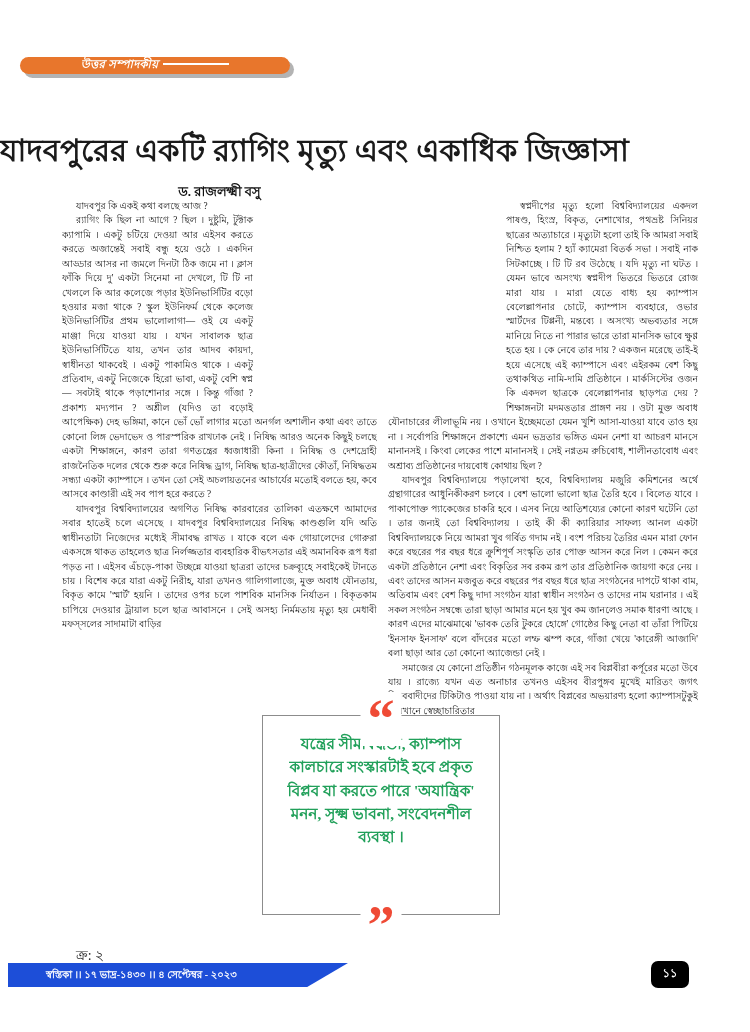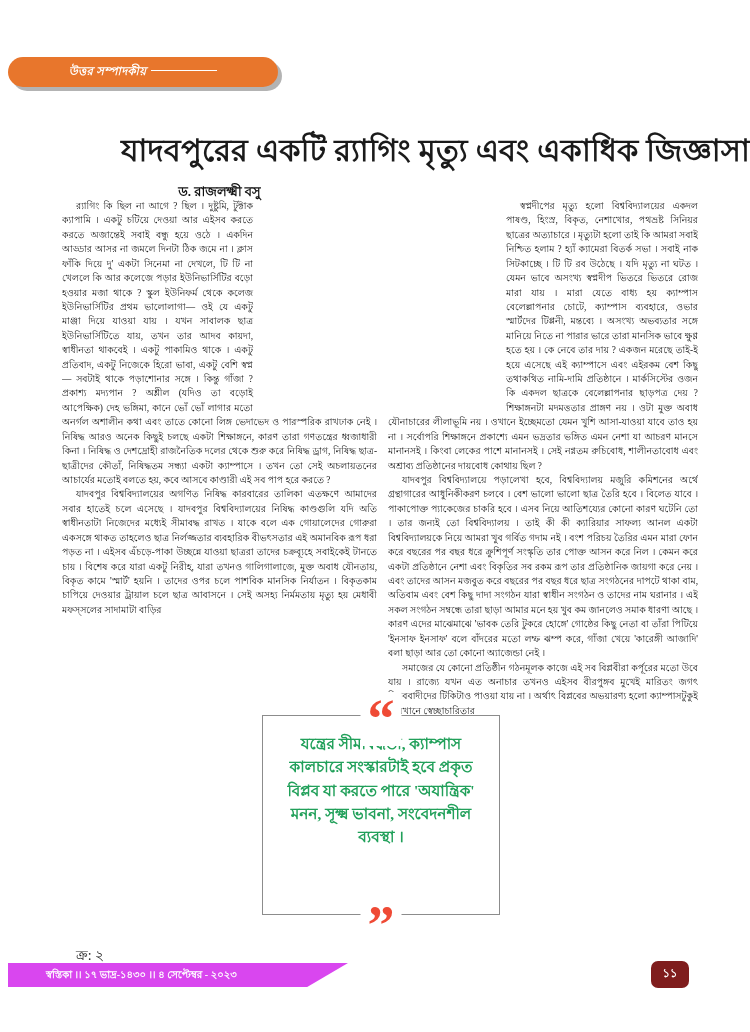--- a/index.html
+++ b/index.html
@@ -13,24 +13,24 @@
     height: 1032px;
     position: relative;
     overflow: hidden;
     font-family: "Liberation Serif", "DejaVu Serif", serif;
     color: #111111;
   }
 
   
   .header-badge-wrap {
     position: absolute;
-    left: 8px;
+    left: 20px;
     top: 57px;
     width: 270px;
-    height: 30px;
+    height: 17px;
   }
   .header-badge-shadow {
     position: absolute;
     left: 4px;
     top: 4px;
     width: 100%;
     height: 100%;
     background: #9a9a9a;
     border-radius: 16px;
     opacity: .75;
@@ -64,21 +64,21 @@
     margin-bottom: 3px;
     vertical-align: middle;
   }
 
   
   .headline {
     position: absolute;
     left: 0;
     right: 0;
     top: 112px;
-    text-align: right;
+    text-align: left;
     font-size: 30.5px;
     font-weight: bold;
     letter-spacing: .2px;
     color: #1a1a1a;
     line-height: 1.25;
   }
 
   
   .byline {
     position: absolute;
@@ -176,39 +176,39 @@
     color: #222222;
   }
 
   
   .footer-bar {
     position: absolute;
     left: 8px;
     top: 963px;
     width: 340px;
     height: 24px;
-    background: #d946ef;
+    background: #1d4ed8;
     clip-path: polygon(0 0, 100% 0, 88% 100%, 0 100%);
     display: flex;
     align-items: center;
   }
   .footer-text {
     color: #ffffff;
     font-size: 10px;
     font-weight: bold;
     margin-left: 38px;
     white-space: nowrap;
   }
   .page-number {
     position: absolute;
     left: 651px;
     top: 961px;
     width: 38px;
     height: 27px;
-    background: #7f1d1d;
+    background: #000000;
     border-radius: 7px;
     display: flex;
     align-items: center;
     justify-content: center;
     color: #ffffff;
     font-size: 11.5px;
     font-weight: bold;
   }
 </style>
 </head>
@@ -220,20 +220,21 @@
     <span class="header-badge-label">উত্তর সম্পাদকীয়</span>
     <span class="header-badge-rule"></span>
   </div>
 </div>
 
 <h1 class="headline">যাদবপুরের একটি র‍্যাগিং মৃত্যু এবং একাধিক জিজ্ঞাসা</h1>
 <div class="byline">ড. রাজলক্ষ্মী বসু</div>
 
 <div class="column column-left">
   <div class="quote-spacer-left"></div>
+  <p>যাদবপুর কি একই কথা বলছে আজ ?</p>
   <p>র‍্যাগিং কি ছিল না আগে ? ছিল । দুষ্টুমি, টুক্টাক ক্যাপামি । একটু চটিয়ে দেওয়া আর এইসব করতে করতে অজান্তেই সবাই বন্ধু হয়ে ওঠে । একদিন আড্ডার আসর না জমলে দিনটা ঠিক জমে না । ক্লাস ফাঁকি দিয়ে দু' একটা সিনেমা না দেখলে, টি টি না খেললে কি আর কলেজে পড়ার ইউনিভার্সিটির বড়ো হওয়ার মজা থাকে ? স্কুল ইউনিফর্ম থেকে কলেজ ইউনিভার্সিটির প্রথম ভালোলাগা— ওই যে একটু মাঞ্জা দিয়ে যাওয়া যায় । যখন সাবালক ছাত্র ইউনিভার্সিটিতে যায়, তখন তার আদব কায়দা, স্বাধীনতা থাকবেই । একটু পাকামিও থাকে । একটু প্রতিবাদ, একটু নিজেকে হিরো ভাবা, একটু বেশি স্বপ্ন— সবটাই থাকে পড়াশোনার সঙ্গে । কিন্তু গাঁজা ? প্রকাশ্য মদ্যপান ? অশ্লীল (যদিও তা বড়োই আপেক্ষিক) দেহ ভঙ্গিমা, কানে ভোঁ ভোঁ লাগার মতো অনর্গল অশালীন কথা এবং তাতে কোনো লিঙ্গ ভেদাভেদ ও পারস্পরিক রাখঢাক নেই । নিষিদ্ধ আরও অনেক কিছুই চলছে একটা শিক্ষাঙ্গনে, কারণ তারা গণতন্ত্রের ধ্বজাধারী কিনা । নিষিদ্ধ ও দেশদ্রোহী রাজনৈতিক দলের থেকে শুরু করে নিষিদ্ধ ড্রাগ, নিষিদ্ধ ছাত্র-ছাত্রীদের কৌতাঁ, নিষিদ্ধতম সন্ধ্যা একটা ক্যাম্পাসে । তখন তো সেই অচলায়তনের আচার্যের মতোই বলতে হয়, কবে আসবে কাণ্ডারী এই সব পাপ হরে করতে ?</p>
   <p>যাদবপুর বিশ্ববিদ্যালয়ের অগণিত নিষিদ্ধ কারবারের তালিকা এতক্ষণে আমাদের সবার হাতেই চলে এসেছে । যাদবপুর বিশ্ববিদ্যালয়ের নিষিদ্ধ কাণ্ডগুলি যদি অতি স্বাধীনতাটা নিজেদের মধ্যেই সীমাবদ্ধ রাখত । যাকে বলে এক গোয়ালেদের গোরুরা একসঙ্গে থাকত তাহলেও ছাত্র নির্লজ্জতার ব্যবহারিক বীভৎসতার এই অমানবিক রূপ ধরা পড়ত না । এইসব এঁচড়ে-পাকা উচ্ছন্নে যাওয়া ছাত্ররা তাদের চক্রব্যূহে সবাইকেই টানতে চায় । বিশেষ করে যারা একটু নিরীহ, যারা তখনও গালিগালাজে, মুক্ত অবাধ যৌনতায়, বিকৃত কামে 'স্মার্ট' হয়নি । তাদের ওপর চলে পাশবিক মানসিক নির্যাতন । বিকৃতকাম চাপিয়ে দেওয়ার ট্রায়াল চলে ছাত্র আবাসনে । সেই অসহ্য নির্মমতায় মৃত্যু হয় মেধাবী মফস্সলের সাদামাটা বাড়ির</p>
 </div>
 
 <div class="column column-right">
   <div class="quote-spacer-right"></div>
   <p>স্বপ্নদীপের মৃত্যু হলো বিশ্ববিদ্যালয়ের একদল পাষণ্ড, হিংস্র, বিকৃত, নেশাখোর, পথভ্রষ্ট সিনিয়র ছাত্রের অত্যাচারে । মৃত্যুটা হলো তাই কি আমরা সবাই নিশ্চিত হলাম ? হ্যাঁ ক্যামেরা বিতর্ক সভা । সবাই নাক সিটকাচ্ছে । টি টি রব উঠেছে । যদি মৃত্যু না ঘটত । যেমন ভাবে অসংখ্য স্বপ্নদীপ ভিতরে ভিতরে রোজ মারা যায় । মারা যেতে বাধ্য হয় ক্যাম্পাস বেলেল্লাপনার চোটে, ক্যাম্পাস ব্যবহারে, ওভার স্মার্টদের টিপ্পনী, মন্তব্যে । অসংখ্য অভব্যতার সঙ্গে মানিয়ে নিতে না পারার ভারে তারা মানসিক ভাবে ক্ষুণ্ণ হতে হয় । কে নেবে তার দায় ? একজন মরেছে তাই-ই হয়ে এসেছে এই ক্যাম্পাসে এবং এইরকম বেশ কিছু তথাকথিত নামি-দামি প্রতিষ্ঠানে । মার্কসিস্টের ওজন কি একদল ছাত্রকে বেলেল্লাপনার ছাড়পত্র দেয় ? শিক্ষাঙ্গনটা মদমত্ততার প্রাঙ্গণ নয় । ওটা মুক্ত অবাধ যৌনাচারের লীলাভূমি নয় । ওখানে ইচ্ছেমতো যেমন খুশি আসা-যাওয়া যাবে তাও হয় না । সর্বোপরি শিক্ষাঙ্গনে প্রকাশ্যে এমন ভদ্রতার ভঙ্গিত এমন নেশা যা আচরণ মানসে মানানসই । কিংবা লেকের পাশে মানানসই । সেই নগ্নতম রুচিবোধ, শালীনতাবোধ এবং অশ্রাব্য প্রতিষ্ঠানের দায়বোধ কোথায় ছিল ?</p>
   <p>যাদবপুর বিশ্ববিদ্যালয়ে পড়ালেখা হবে, বিশ্ববিদ্যালয় মজুরি কমিশনের অর্থে গ্রন্থাগারের আধুনিকীকরণ চলবে । বেশ ভালো ভালো ছাত্র তৈরি হবে । বিলেত যাবে । পাকাপোক্ত প্যাকেজের চাকরি হবে । এসব নিয়ে আতিশয্যের কোনো কারণ ঘটেনি তো । তার জন্যই তো বিশ্ববিদ্যালয় । তাই কী কী ক্যারিয়ার সাফল্য আনল একটা বিশ্ববিদ্যালয়কে নিয়ে আমরা খুব গর্বিত গদাম নই । বংশ পরিচয় তৈরির এমন মারা ফোন করে বছরের পর বছর ধরে ক্রুশিপূর্ণ সংস্কৃতি তার পোক্ত আসন করে নিল । কেমন করে একটা প্রতিষ্ঠানে নেশা এবং বিকৃতির সব রকম রূপ তার প্রতিষ্ঠানিক জায়গা করে নেয় । এবং তাদের আসন মজবুত করে বছরের পর বছর ধরে ছাত্র সংগঠনের দাপটে থাকা বাম, অতিবাম এবং বেশ কিছু দাদা সংগঠন যারা স্বাধীন সংগঠন ও তাদের নাম ঘরানার । এই সকল সংগঠন সম্বন্ধে তারা ছাড়া আমার মনে হয় খুব কম জানলেও সমাক ধারণা আছে । কারণ এদের মাঝেমাঝে 'ভাবক তেরি টুকরে হোঙ্গে' গোষ্ঠের কিছু নেতা বা তাঁরা পিটিয়ে 'ইনসাফ ইনসাফ' বলে বাঁদরের মতো লম্ফ ঝম্প করে, গাঁজা খেয়ে 'কারেঙ্গী আজাদি' বলা ছাড়া আর তো কোনো অ্যাজেন্ডা নেই ।</p>
   <p>সমাজের যে কোনো প্রতিষ্ঠীন গঠনমূলক কাজে এই সব বিপ্লবীরা কর্পূরের মতো উবে যায় । রাজ্যে যখন এত অনাচার তখনও এইসব বীরপুঙ্গব মুখেই মারিতং জগৎ বিপ্লববাদীদের টিকিটাও পাওয়া যায় না । অর্থাৎ বিপ্লবের অভয়ারণ্য হলো ক্যাম্পাসটুকুই । যেখানে স্বেচ্ছাচারিতার</p>
 </div>

